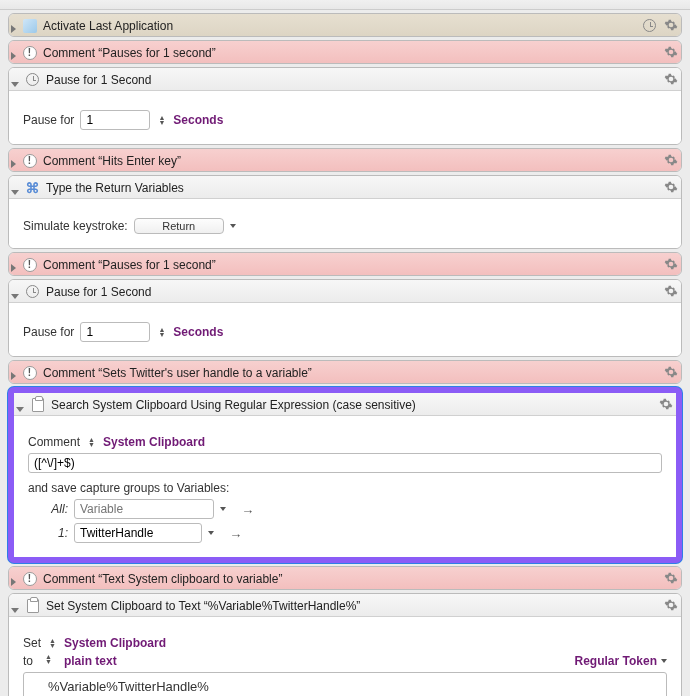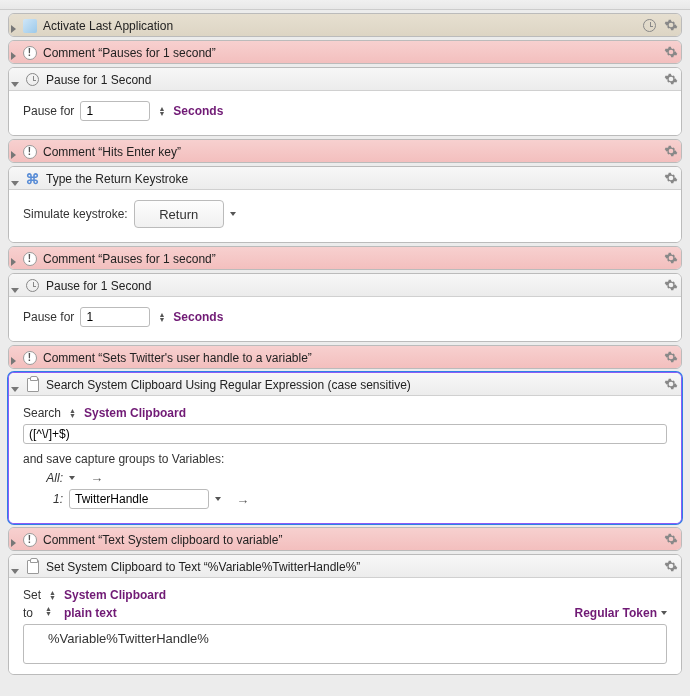--- a/index.html
+++ b/index.html
@@ -18,21 +18,21 @@
   .action {
     border: 1px solid #bbb;
     border-radius: 6px;
     margin: 3px 8px;
     background: #fff;
     overflow: hidden;
   }
   .action.tan .header { background: linear-gradient(#e6dfd0,#ddd5c4); }
   .action.pink .header { background: linear-gradient(#f7d0cf,#f3bfbe); }
   .action.gray .header { background: linear-gradient(#f7f7f7,#ececec); }
-  .action.selected { border: 1px solid #8b5cf6; box-shadow: 0 0 0 1px #2f7fe6; }
+  .action.selected { border: 6px solid #8b5cf6; box-shadow: 0 0 0 1px #2f7fe6; }
   .header {
     display: flex;
     align-items: flex-end;
     padding: 3px 2px;
     border-bottom: 1px solid #d0d0d0;
     min-height: 22px;
   }
   .action.collapsed .header { border-bottom: none; }
   .disclosure {
     width: 0; height: 0;
@@ -55,20 +55,21 @@
   }
   .htitle { flex: 1; color: #222; }
   .gear {
     width: 16px; height: 16px;
     color: #888;
     display: flex; align-items: center; justify-content: center;
   }
   .body {
     padding: 6px 14px 10px 14px;
     background: #fff;
+    margin-top: 9px;
   }
   .row { display: flex; align-items: center; gap: 6px; margin: 4px 0; flex-wrap: wrap; }
   .row-right { text-align: right; width: 40px; font-style: italic; }
   input[type=text] {
     border: 1px solid #bbb;
     border-radius: 3px;
     padding: 2px 5px;
     font-size: 12px;
     height: 20px;
     background: #fff;
@@ -81,22 +82,22 @@
     color: #555;
     margin: 0 2px;
   }
   .popup-btn {
     display: inline-flex;
     align-items: center;
     background: linear-gradient(#fdfdfd,#f0f0f0);
     border: 1px solid #bbb;
     border-radius: 4px;
     padding: 2px 8px;
-    height: 28px;
-    font-size: 13px;
+    height: 16px;
+    font-size: 11px;
     gap: 6px;
   }
   .bold-popup { font-weight: 600; color: #701a75; }
   .arrow-right { color: #555; font-size: 13px; }
   .wide-input { width: 100%; }
   .textarea-box {
     border: 1px solid #bbb;
     border-radius: 3px;
     padding: 6px 24px;
     min-height: 40px;
@@ -230,21 +231,21 @@
           <path d="M12 8a4 4 0 100 8 4 4 0 000-8zm9 4a7 7 0 01-.1 1.2l2 1.6-2 3.4-2.4-.9a7 7 0 01-2 1.2l-.4 2.5h-4l-.4-2.5a7 7 0 01-2-1.2l-2.4.9-2-3.4 2-1.6A7 7 0 013 12a7 7 0 01.1-1.2l-2-1.6 2-3.4 2.4.9a7 7 0 012-1.2L8 3h4l.4 2.5a7 7 0 012 1.2l2.4-.9 2 3.4-2 1.6A7 7 0 0121 12z"></path>
         </svg>
     </div>
   </div>
 </div>
 
 <div class="action gray">
   <div class="header">
     <div class="disclosure"></div>
     <div class="hicon cmd-icon">⌘</div>
-    <div class="htitle">Type the Return Keystroke</div>
+    <div class="htitle">Type the Return Variables</div>
     <div class="gear">
       <svg width="14" height="14" viewBox="0 0 24 24" fill="#888">
           <path d="M12 8a4 4 0 100 8 4 4 0 000-8zm9 4a7 7 0 01-.1 1.2l2 1.6-2 3.4-2.4-.9a7 7 0 01-2 1.2l-.4 2.5h-4l-.4-2.5a7 7 0 01-2-1.2l-2.4.9-2-3.4 2-1.6A7 7 0 013 12a7 7 0 01.1-1.2l-2-1.6 2-3.4 2.4.9a7 7 0 012-1.2L8 3h4l.4 2.5a7 7 0 012 1.2l2.4-.9 2 3.4-2 1.6A7 7 0 0121 12z"></path>
         </svg>
     </div>
   </div>
   <div class="body">
     <div class="row">
       <span>Simulate keystroke:</span>
       <div class="popup-btn" style="min-width:90px;justify-content:center">
@@ -316,38 +317,39 @@
       </div>
     <div class="htitle">Search System Clipboard Using Regular Expression (case sensitive)</div>
     <div class="gear">
       <svg width="14" height="14" viewBox="0 0 24 24" fill="#888">
           <path d="M12 8a4 4 0 100 8 4 4 0 000-8zm9 4a7 7 0 01-.1 1.2l2 1.6-2 3.4-2.4-.9a7 7 0 01-2 1.2l-.4 2.5h-4l-.4-2.5a7 7 0 01-2-1.2l-2.4.9-2-3.4 2-1.6A7 7 0 013 12a7 7 0 01.1-1.2l-2-1.6 2-3.4 2.4.9a7 7 0 012-1.2L8 3h4l.4 2.5a7 7 0 012 1.2l2.4-.9 2 3.4-2 1.6A7 7 0 0121 12z"></path>
         </svg>
     </div>
   </div>
   <div class="body">
     <div class="row">
-      <span>Search</span>
+      <span>Comment</span>
       <span class="updown">▲<br>▼</span>
       <span class="bold-popup">System Clipboard</span>
     </div>
     <div class="row">
       <input type="text" class="wide-input" value="([^\/]+$)" style="">
     </div>
     <div class="row" style="margin-top:8px">
       <span>and save capture groups to Variables:</span>
     </div>
     <div class="row">
       <span class="row-right">All:</span>
+      <input type="text" style="width: 140px;" class="faded" placeholder="Variable">
       <div class="chev" style="width:0;height:0;border-top:4px solid #555;border-left:3px solid transparent;border-right:3px solid transparent"></div>
       &nbsp;<span class="arrow-right">→</span>
     </div>
     <div class="row">
       <span class="row-right">1:</span>
-      <input type="text" style="width: 140px;" value="TwitterHandle">
+      <input type="text" style="width: 128px;" value="TwitterHandle">
       <div class="chev" style="width:0;height:0;border-top:4px solid #555;border-left:3px solid transparent;border-right:3px solid transparent"></div>
       &nbsp;<span class="arrow-right">→</span>
     </div>
   </div>
 </div>
 
 <div class="action pink collapsed">
   <div class="header">
     <div class="disclosure right"></div>
     <div class="hicon">

